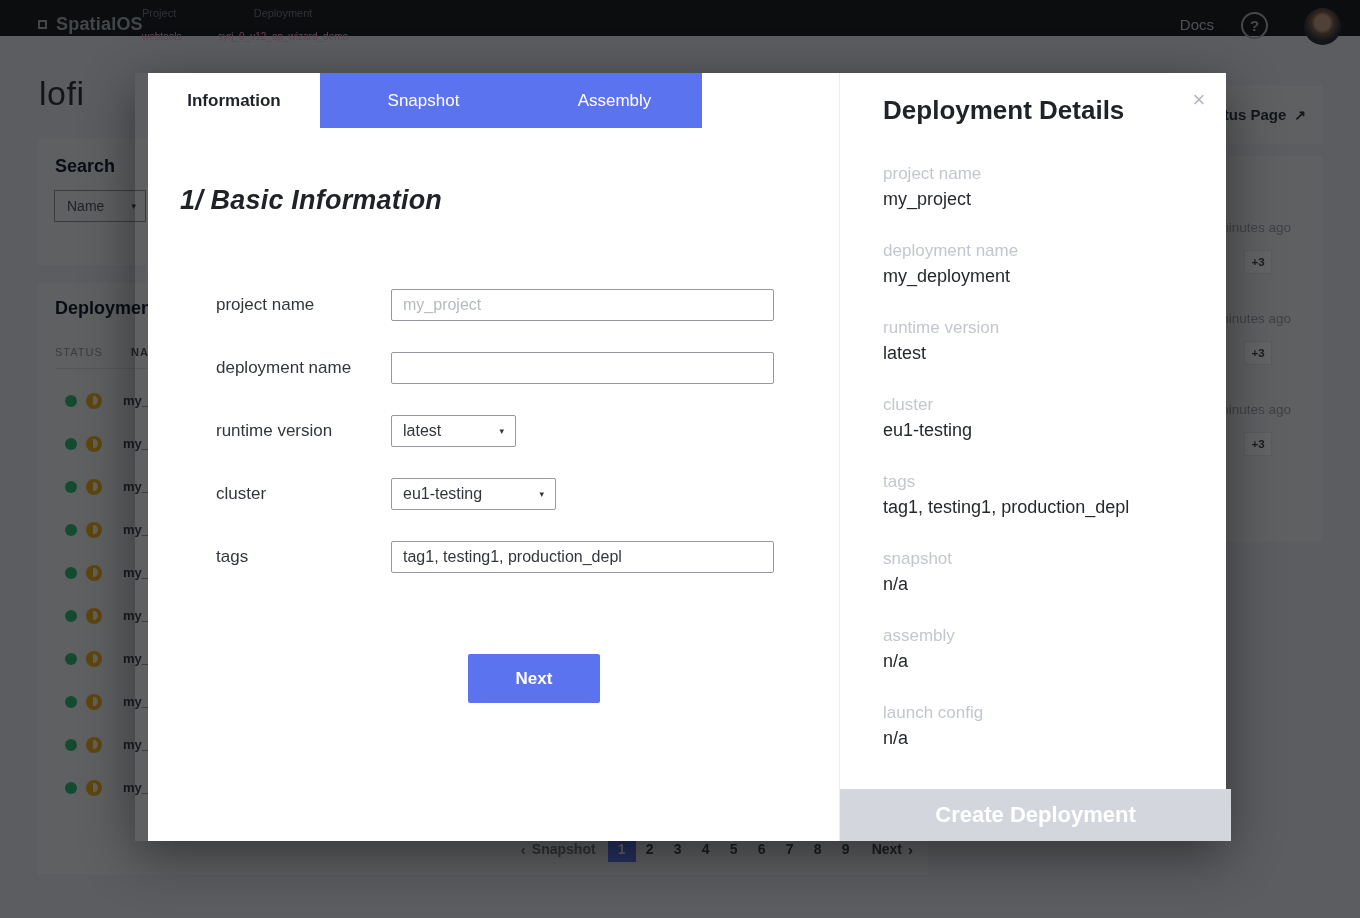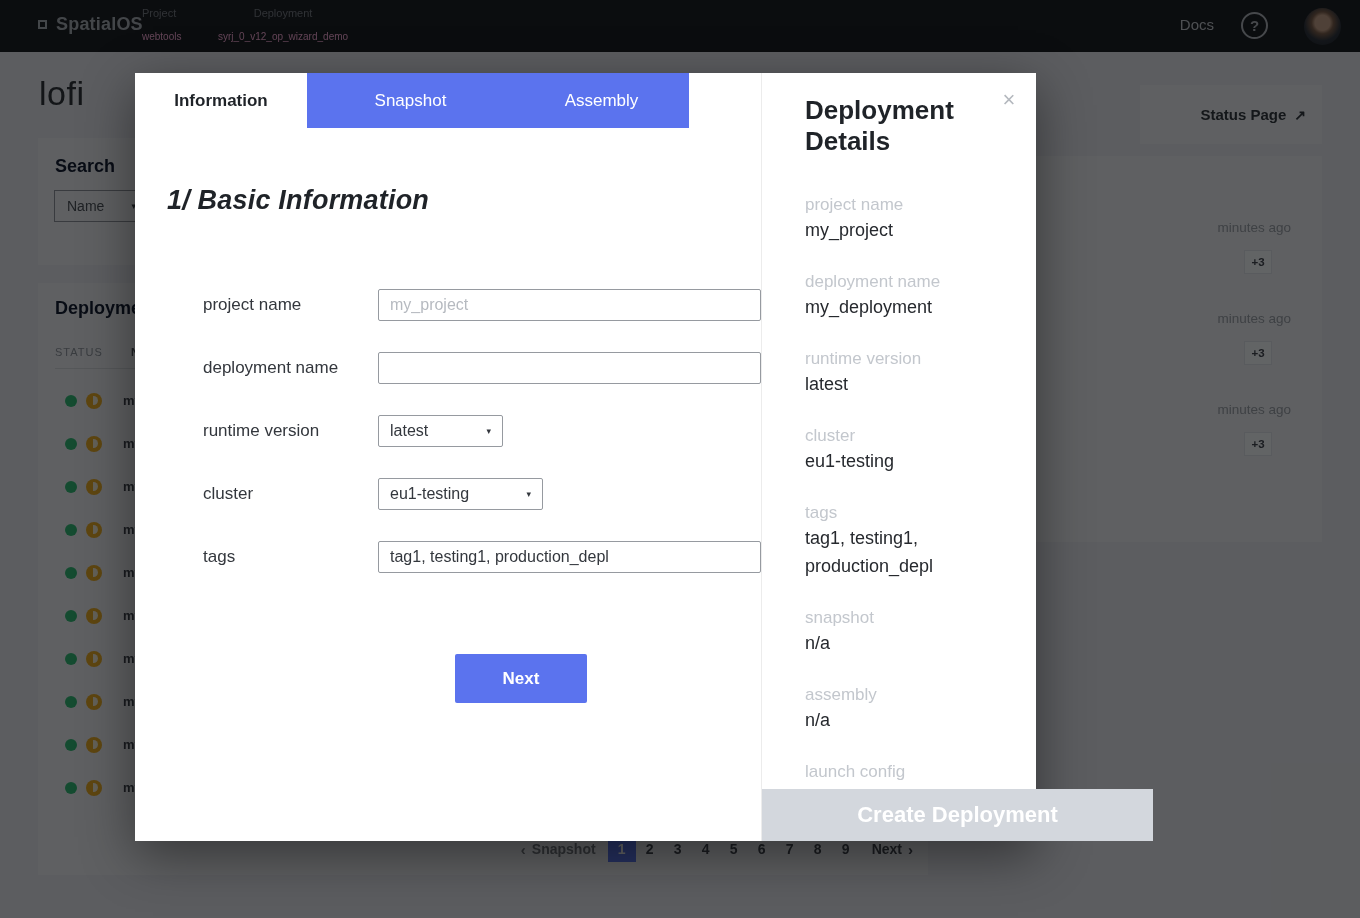--- a/index.html
+++ b/index.html
@@ -1,20 +1,20 @@
 <!DOCTYPE html>
 <html style="--accent: #5b73ee;"><head>
 <meta charset="utf-8">
 <style>
   * { margin:0; padding:0; box-sizing:border-box; }
   html,body { width:1360px; height:918px; overflow:hidden; }
   body { font-family:"Liberation Sans", sans-serif; background:#e9ebee; position:relative; }
 
   
-  .topbar { position:absolute; left:0; top:0; width:1360px; height:52px; background:#17181c; z-index:1; }
+  .topbar { position:absolute; left:0; top:0; width:1360px; height:36px; background:#17181c; z-index:1; }
   .logo { position:absolute; left:38px; top:14px; display:flex; align-items:center; color:#a9adb3; font-size:18px; font-weight:700; letter-spacing:.2px; }
   .logo-square { width:9px; height:9px; border:2px solid #a9adb3; margin-right:9px; display:inline-block; }
   .tb-group { position:absolute; top:7px; }
   .tb-group.project { left:142px; }
   .tb-group.deployment { left:218px;text-align:center; }
   .tb-label { font-size:11px; color:#75797f; margin-bottom:12px; }
   .tb-value { font-size:10px; color:#f9a8d4; }
   .docs-link { position:absolute; right:146px; top:16px; font-size:15px; color:#c3c6cb; cursor:pointer; }
   .help-circle { position:absolute; right:92px; top:12px; width:27px; height:27px; border:2px solid #b0b3b9; border-radius:50%; color:#b0b3b9; font-size:15px; font-weight:700; display:flex; align-items:center; justify-content:center; cursor:pointer; }
   .avatar { position:absolute; right:19px; top:8px; width:37px; height:37px; border-radius:50%; cursor:pointer;
@@ -53,21 +53,21 @@
   .statuspage-card .arrow { margin-left:8px; font-size:14px; }
   .right-card { left:945px; top:104px; width:377px; height:386px; }
   .mini-entry { position:absolute; right:31px; width:330px; text-align:right; }
   .mini-time { font-size:13.5px; color:#9ca0a6; }
   .mini-badge { position:absolute; left:283px; top:30px; width:28px; height:24px; background:#fafbfc; border:1px solid #e3e5e9; font-size:11.5px; font-weight:700; color:#3f434a; display:flex; align-items:center; justify-content:center; cursor:pointer; }
 
   
   .overlay { position:absolute; inset:0; background:rgba(5,6,8,0.62); z-index:10; }
 
   
-  .modal { position:absolute; left:135px; top:73px; width:901px; height:768px; z-index:20; display:flex; box-shadow:0 14px 50px rgba(0,0,0,.45); }
+  .modal { position:absolute; left:135px; top:73px; width:1091px; height:768px; z-index:20; display:flex; box-shadow:0 14px 50px rgba(0,0,0,.45);padding-left:13px; }
   .wizard { width:700px; background:#fff; position:relative; }
   .tabs { display:flex; height:55px; }
   .tab { display:flex; align-items:center; justify-content:center; font-size:17px; color:#fff; background:var(--accent); cursor:pointer; }
   .tab:nth-child(1){ width:172px; } .tab:nth-child(2){ width:207px; } .tab:nth-child(3){ width:175px; } .tab:nth-child(4){ width:146px; }
   .tab.active { background:#fff; color:#1f2328; font-weight:700; }
   .wizard-body { padding:57px 0 0 32px; }
   .step-title { font-size:27px; font-weight:700; color:#1f2328; letter-spacing:.2px;font-style:italic; }
   .form { margin-top:73px; padding-left:36px; }
   .form-row { display:flex; align-items:center; margin-bottom:31px; height:32px; }
   .form-label { width:175px; font-size:17px; color:#33373d; }

